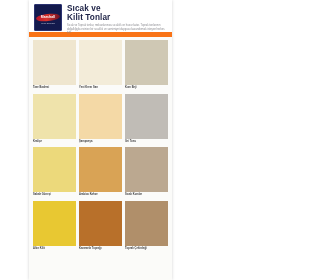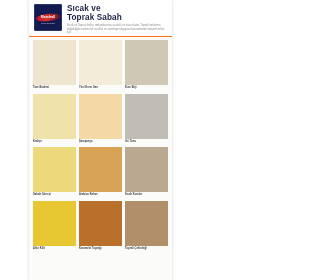--- a/index.html
+++ b/index.html
@@ -15,21 +15,21 @@
     width:143px;height:280px;
     background:#fbfbf9;
     box-shadow:0 0 3px rgba(0,0,0,.18);
     overflow:hidden;
   }
   
   .header{
     position:relative;
     height:37px;
     background:#ffffff;
-    border-bottom:1px solid #f97316;
+    border-bottom:5px solid #f97316;
     box-sizing:border-box;
     padding:4px 5px 0 5px;
     display:flex;
     gap:5px;
   }
   .logo{
     width:26px;height:25px;
     background:#131a4d;
     border:1px solid #2b3270;
     border-radius:1px;
@@ -110,21 +110,21 @@
 
   <div class="header">
     <div class="logo">
       <div class="swoosh"></div>
       <div class="brand">Marshall</div>
       <div class="tag">Renk Dunyasi</div>
     </div>
     <div class="htext">
       <div class="title">
         <div>Sıcak ve</div>
-        <div>Toprak Sabah</div>
+        <div>Kilit Tonlar</div>
       </div>
       <div class="subtitle">Sıcak ve Toprak tonlar, mekanlarınıza sıcaklık ve huzur katar. Toprak tonlarının doğallığıyla evinize bir sıcaklık ve samimiyet duygusu kazandırmak isteyen herkes için.</div>
     </div>
   </div>
 
   <div class="grid">
 
     <div class="cell">
       <div class="chip" style="background:#efe6cf"></div>
       <div class="cap">Taze Bademi</div>

